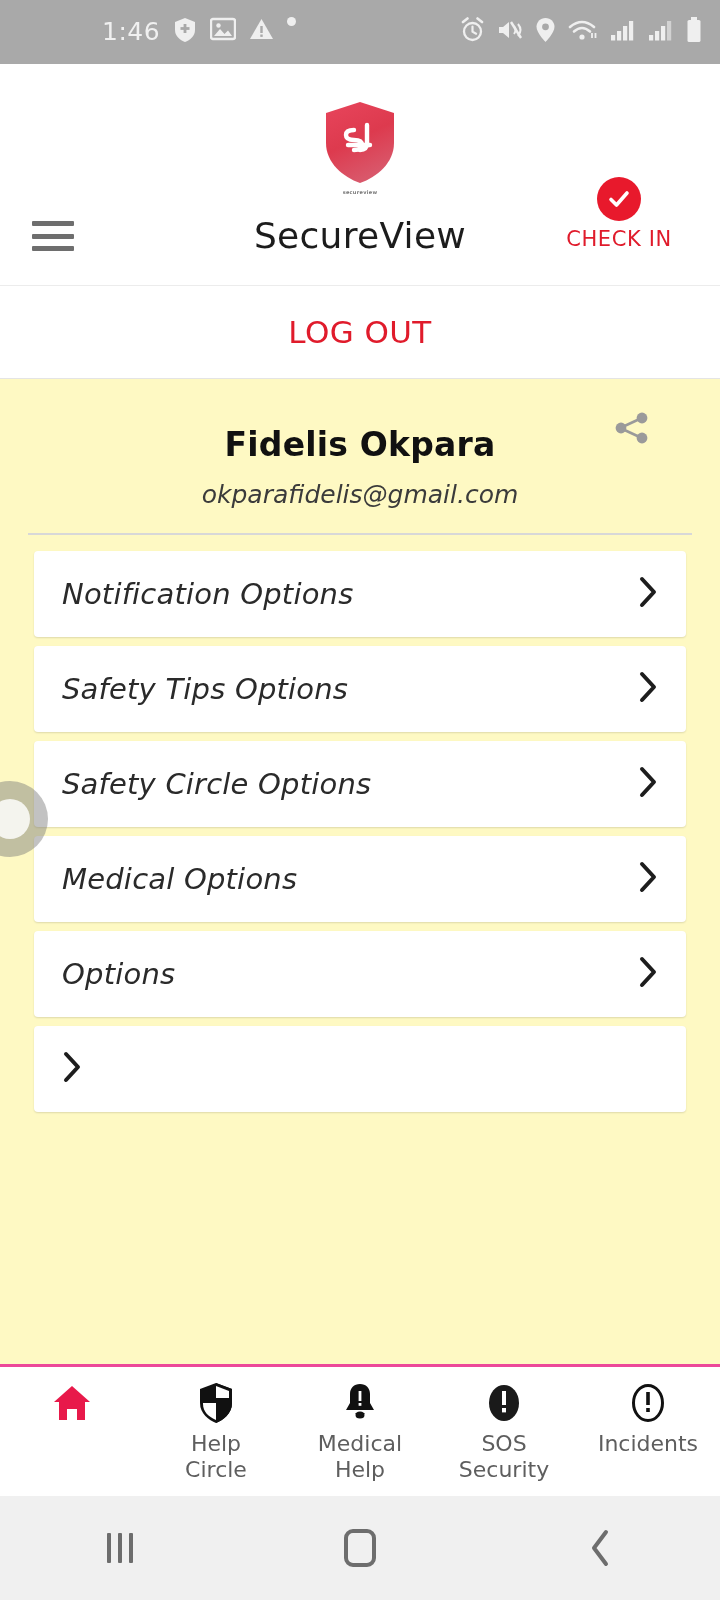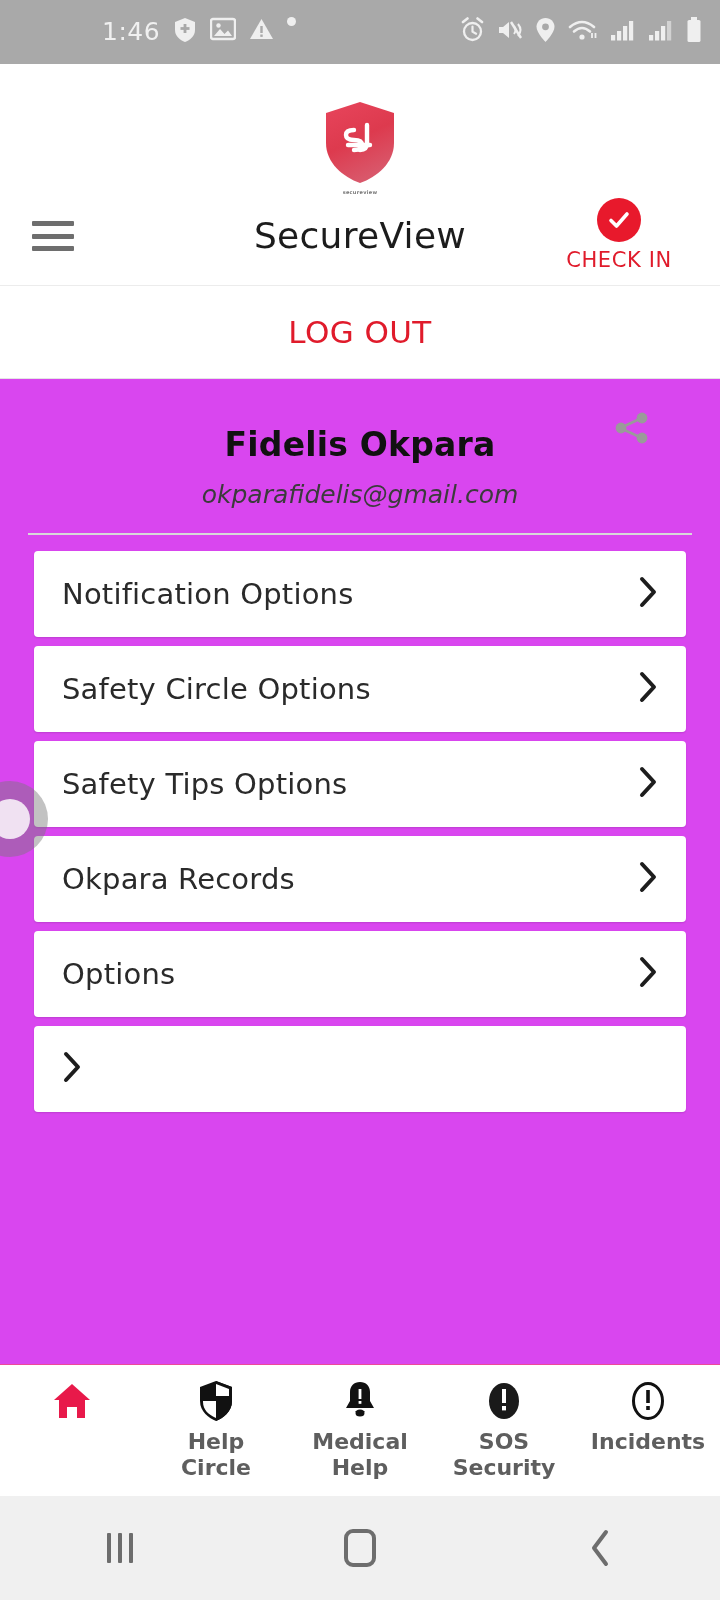--- a/index.html
+++ b/index.html
@@ -37,52 +37,52 @@
     position:absolute; left:32px; top:132px; width:42px; height:30px;
     display:flex; flex-direction:column; justify-content:space-between; cursor:pointer;
   }
   .hamburger i { display:block; height:5px; background:#6e6e6e; border-radius:1px; }
   .app-title {
     position:absolute; left:0; right:0; top:126px; text-align:center;
     font-size:36px; color:#1c1c1c; letter-spacing:.3px;
     font-family:"DejaVu Sans", sans-serif;
   }
   .checkin {
-    position:absolute; right:36px; top:109px; width:130px;
+    position:absolute; right:36px; top:88px; width:130px;
     display:flex; flex-direction:column; align-items:center; cursor:pointer;
   }
   .checkin-badge {
     width:44px; height:44px; border-radius:50%; background:#e8192c;
     display:flex; align-items:center; justify-content:center;
   }
   .checkin-label {
     margin-top:6px; font-size:21px; color:#e01b2b; letter-spacing:.6px;
   }
 
   
   .tabs { display:flex; height:94px; background:#fff; border-top:1px solid #ececec; border-bottom:1px solid #e4e4e4; }
   .tab { display:flex; align-items:center; justify-content:center; cursor:pointer; }
   .tab.settings { flex:0 0 470px; border-right:1px solid #e0e0e0; }
   .tab.logout { flex:1;align-items:center; }
   .tab-label { font-size:31px; letter-spacing:.4px; }
   .tab.settings .tab-label { color:#171717; }
   .tab.logout .tab-label { color:#e01b2b; }
 
   
-  .content { background:#d946ef; height:1010px; position:relative; }
+  .content { background:#fef9c3; height:1010px; position:relative; }
   .profile { padding-top:46px; text-align:center; position:relative; }
   .profile-name { font-size:33px; color:#111; font-weight:bold; letter-spacing:.2px; }
   .profile-email { font-size:25px; color:#3b3b3b; margin-top:16px;font-style:italic; }
   .share-btn {
     position:absolute; right:62px; top:22px; width:54px; height:54px;
     display:flex; align-items:center; justify-content:center; cursor:pointer;
   }
   .divider { height:2px; background:#d8d8d8; margin:24px 28px 0 28px; }
 
-  .list { padding:16px 34px 0 34px; }
+  .list { padding:16px 34px 0 34px;font-style:italic; }
   .card {
     background:#fff; border-radius:4px; height:86px; margin-bottom:9px;
     display:flex; align-items:center; justify-content:space-between;
     padding:0 28px 0 28px; box-shadow:0 1px 2px rgba(0,0,0,.13);
     cursor:pointer;
   }
   .card-label { font-size:29px; color:#2a2a2a; letter-spacing:.2px; }
   .chev { color:#222; display:block; }
 
   
@@ -92,21 +92,21 @@
     display:flex; align-items:center; justify-content:center; cursor:pointer;
   }
   .edge-handle::after {
     content:""; width:40px; height:40px; border-radius:50%;
     background:rgba(255,255,255,.82);
   }
 
   
   .bottomnav {
     position:absolute; left:0; bottom:104px; width:720px; height:132px;
-    background:#fff; border-top:1px solid #ec4899; display:flex;font-weight:bold;
+    background:#fff; border-top:3px solid #ec4899; display:flex;
   }
   .nav-item {
     flex:1; display:flex; flex-direction:column; align-items:center;
     padding-top:14px; cursor:pointer; position:relative;
   }
   .nav-icon { height:44px; display:flex; align-items:center; justify-content:center; }
   .nav-label {
     margin-top:6px; font-size:22px; line-height:26px; text-align:center; color:#5e5e5e;
   }
   .nav-item.active .nav-label { color:#e8194a; }
@@ -274,39 +274,39 @@
     <div class="card">
       <span class="card-label">Notification Options</span>
       <span class="chev">
         <svg width="20" height="32" viewBox="0 0 20 32">
             <path d="M4 3 L16 16 L4 29" stroke="#1d1d1d" stroke-width="4" fill="none" stroke-linecap="round" stroke-linejoin="round"></path>
           </svg>
       </span>
     </div>
 
     <div class="card">
+      <span class="card-label">Safety Tips Options</span>
+      <span class="chev">
+        <svg width="20" height="32" viewBox="0 0 20 32">
+            <path d="M4 3 L16 16 L4 29" stroke="#1d1d1d" stroke-width="4" fill="none" stroke-linecap="round" stroke-linejoin="round"></path>
+          </svg>
+      </span>
+    </div>
+
+    <div class="card">
       <span class="card-label">Safety Circle Options</span>
       <span class="chev">
         <svg width="20" height="32" viewBox="0 0 20 32">
             <path d="M4 3 L16 16 L4 29" stroke="#1d1d1d" stroke-width="4" fill="none" stroke-linecap="round" stroke-linejoin="round"></path>
           </svg>
       </span>
     </div>
 
     <div class="card">
-      <span class="card-label">Safety Tips Options</span>
-      <span class="chev">
-        <svg width="20" height="32" viewBox="0 0 20 32">
-            <path d="M4 3 L16 16 L4 29" stroke="#1d1d1d" stroke-width="4" fill="none" stroke-linecap="round" stroke-linejoin="round"></path>
-          </svg>
-      </span>
-    </div>
-
-    <div class="card">
-      <span class="card-label">Okpara Records</span>
+      <span class="card-label">Medical Options</span>
       <span class="chev">
         <svg width="20" height="32" viewBox="0 0 20 32">
             <path d="M4 3 L16 16 L4 29" stroke="#1d1d1d" stroke-width="4" fill="none" stroke-linecap="round" stroke-linejoin="round"></path>
           </svg>
       </span>
     </div>
 
     <div class="card">
       <span class="card-label">Options</span>
       <span class="chev">

